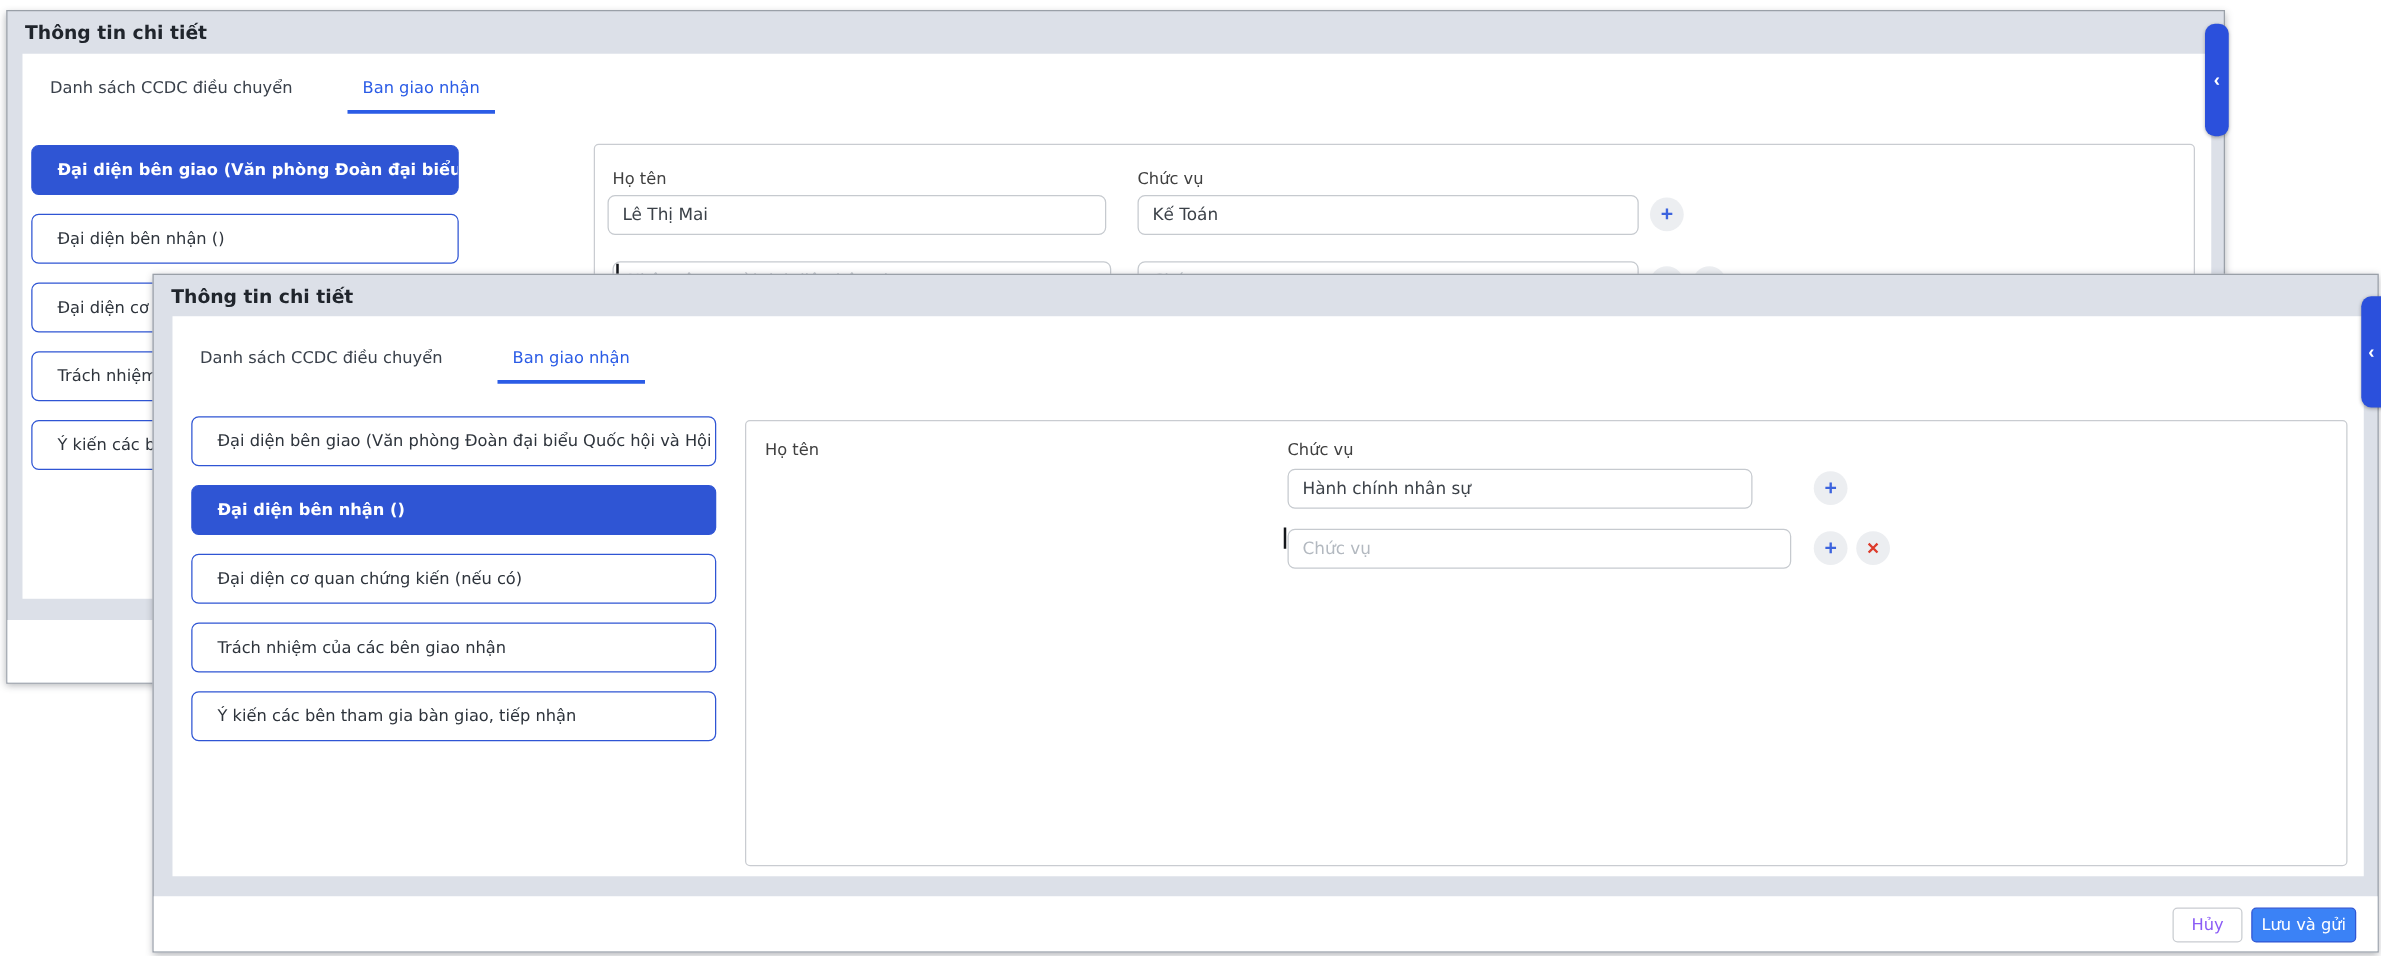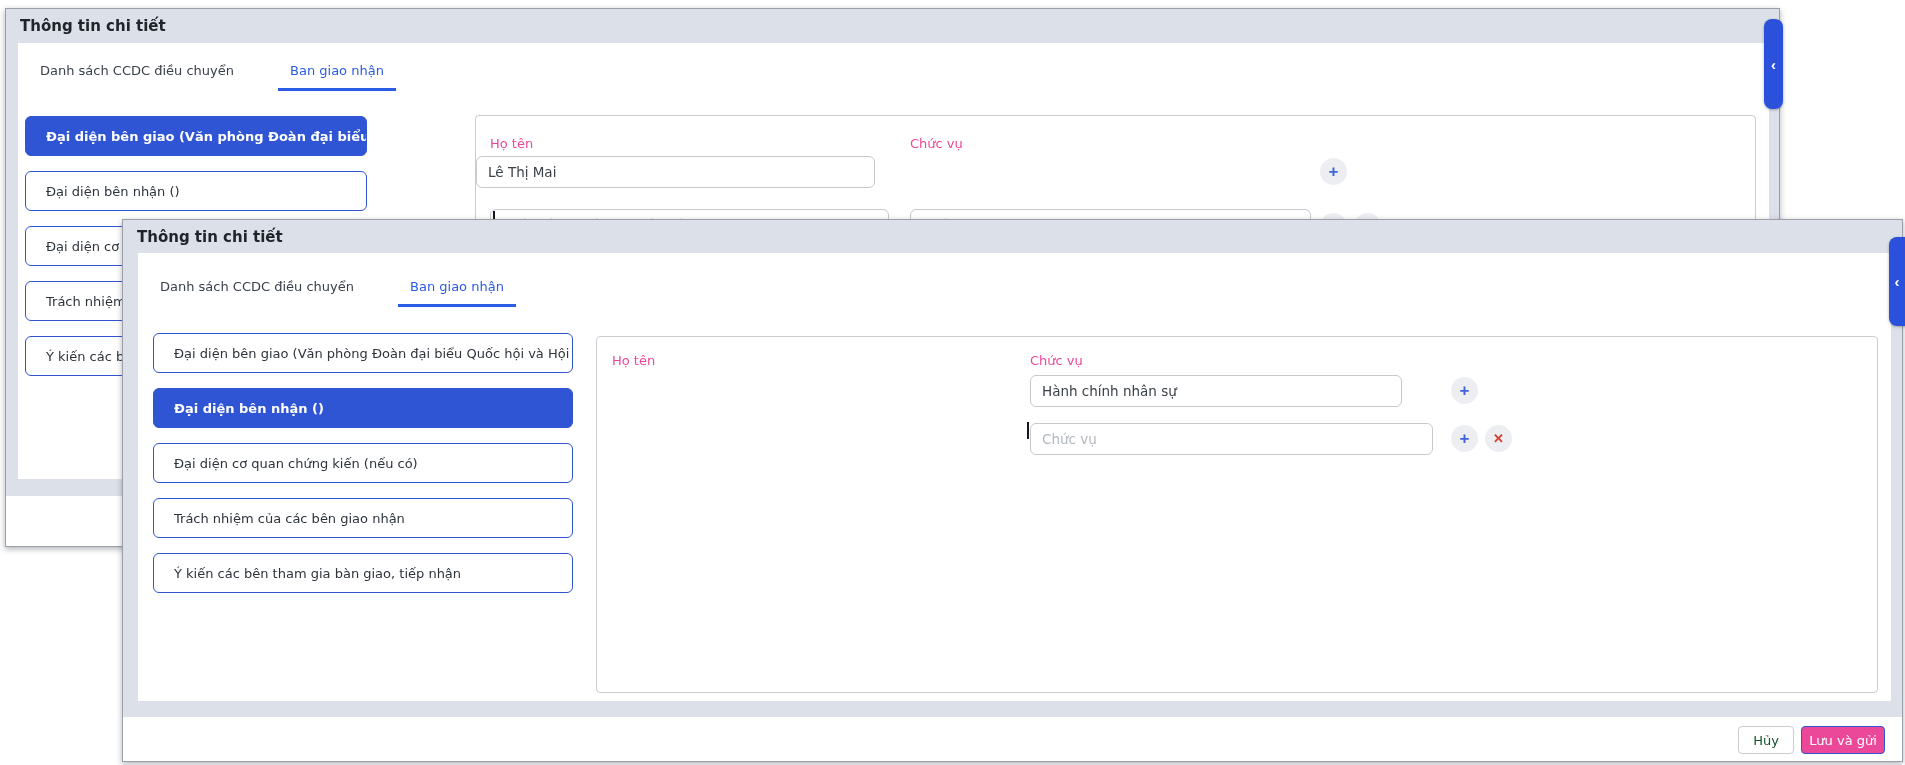--- a/index.html
+++ b/index.html
@@ -17,42 +17,42 @@
   .tabs { position:absolute; display:flex; gap:32px; }
   .tab { font-size:13px; color:#3a414b; padding:0 12px 10px 12px; cursor:pointer; white-space:nowrap; }
   .tab.active { color:#2b5ce6; border-bottom:3px solid #2b5ce6; }
 
   .side-btn { position:absolute; height:40px; width:342px; background:#fff; border:1px solid #2f55d4;
               border-radius:6px; display:flex; align-items:center; padding:0 20px; font-size:13px;
               color:#2e343c; white-space:nowrap; overflow:hidden; cursor:pointer; }
   .side-btn.selected { background:#2f55d4; border-color:#2f55d4; color:#ffffff; font-weight:bold; }
 
   .panel { position:absolute; background:#fff; border:1px solid #c9ccd1; border-radius:4px; }
-  .field-label { position:absolute; font-size:13px; color:#ec4899; }
+  .field-label { position:absolute; font-size:13px; color:#404040; }
   .text-input { position:absolute; height:32px; border:1px solid #c6cacf; border-radius:6px;
                 background:#fff; font-size:13.5px; color:#3b4148; padding:0 11px;
                 font-family:inherit; outline:none; }
   .text-input::placeholder { color:#b3b9c0; }
 
   .icon-btn { position:absolute; width:27px; height:27px; border-radius:50%; background:#eceef1;
               border:none; display:flex; align-items:center; justify-content:center; cursor:pointer; }
   .plus-glyph { color:#3d64de; font-size:17px; line-height:1; font-weight:bold; }
   .x-glyph { color:#dd3b2b; font-size:13px; line-height:1; font-weight:bold; }
 
   .pill { position:absolute; width:19px; background:#2b50dc; border-radius:8px; border:none;
           display:flex; align-items:center; justify-content:center; cursor:pointer;
           box-shadow:0 1px 3px rgba(0,0,0,.3); }
   .chevron { color:#ffffff; font-size:15px; font-weight:bold; line-height:1; }
 
   .caret { position:absolute; width:2px; background:#14171b; }
 
   .btn { position:absolute; height:28px; border-radius:4px; font-size:13px; display:flex;
          align-items:center; justify-content:center; cursor:pointer; font-family:inherit; }
-  .btn-cancel { width:56px; background:#fff; border:1px solid #c9ccd1; color:#14532d; }
-  .btn-primary { width:84px; background:#ec4899; border:1px solid #2f55d4; color:#fff; }
+  .btn-cancel { width:56px; background:#fff; border:1px solid #c9ccd1; color:#8b5cf6; }
+  .btn-primary { width:84px; background:#3b82f6; border:1px solid #2f55d4; color:#fff; }
 </style>
 </head>
 <body>
 
 <div id="stage">
 
   <div class="modal" style="left:5px; top:8px; width:1775px; height:539px;">
     <div class="modal-titlebar">
       <div class="modal-title">Thông tin chi tiết</div>
     </div>
@@ -67,21 +67,22 @@
       <div class="side-btn selected" style="left:7px; top:73px;">Đại diện bên giao (Văn phòng Đoàn đại biểu Quốc hội và Hội ...</div>
       <div class="side-btn" style="left:7px; top:128px;">Đại diện bên nhận ()</div>
       <div class="side-btn" style="left:7px; top:183px;">Đại diện cơ quan chứng kiến (nếu có)</div>
       <div class="side-btn" style="left:7px; top:238px;">Trách nhiệm của các bên giao nhận</div>
       <div class="side-btn" style="left:7px; top:293px;">Ý kiến các bên tham gia bàn giao, tiếp nhận</div>
 
       <div class="panel" style="left:457px; top:72px; width:1281px; height:350px;">
         <div class="field-label" style="left:14px; top:20px;">Họ tên</div>
         <div class="field-label" style="left:434px; top:20px;">Chức vụ</div>
 
-        <input class="text-input" style="left: 0; top: 40px; width: 399px;" type="text" value="Lê Thị Mai">
+        <input class="text-input" style="left: 10px; top: 40px; width: 399px;" type="text" value="Lê Thị Mai">
+        <input class="text-input" style="left: 434px; top: 40px; width: 401px;" type="text" value="Kế Toán">
         <button class="icon-btn" style="left:844px; top:42px;">
           <span class="plus-glyph">+</span>
         </button>
 
         <input class="text-input" style="left: 14px; top: 93px; width: 399px;" type="text" placeholder="Nhập tên người đại diện bên giao">
         <div class="caret" style="left:17px; top:95px; height:16px;"></div>
         <input class="text-input" style="left: 434px; top: 93px; width: 401px;" type="text" placeholder="Chức vụ">
         <button class="icon-btn" style="left:844px; top:97px;">
           <span class="plus-glyph">+</span>
         </button>

